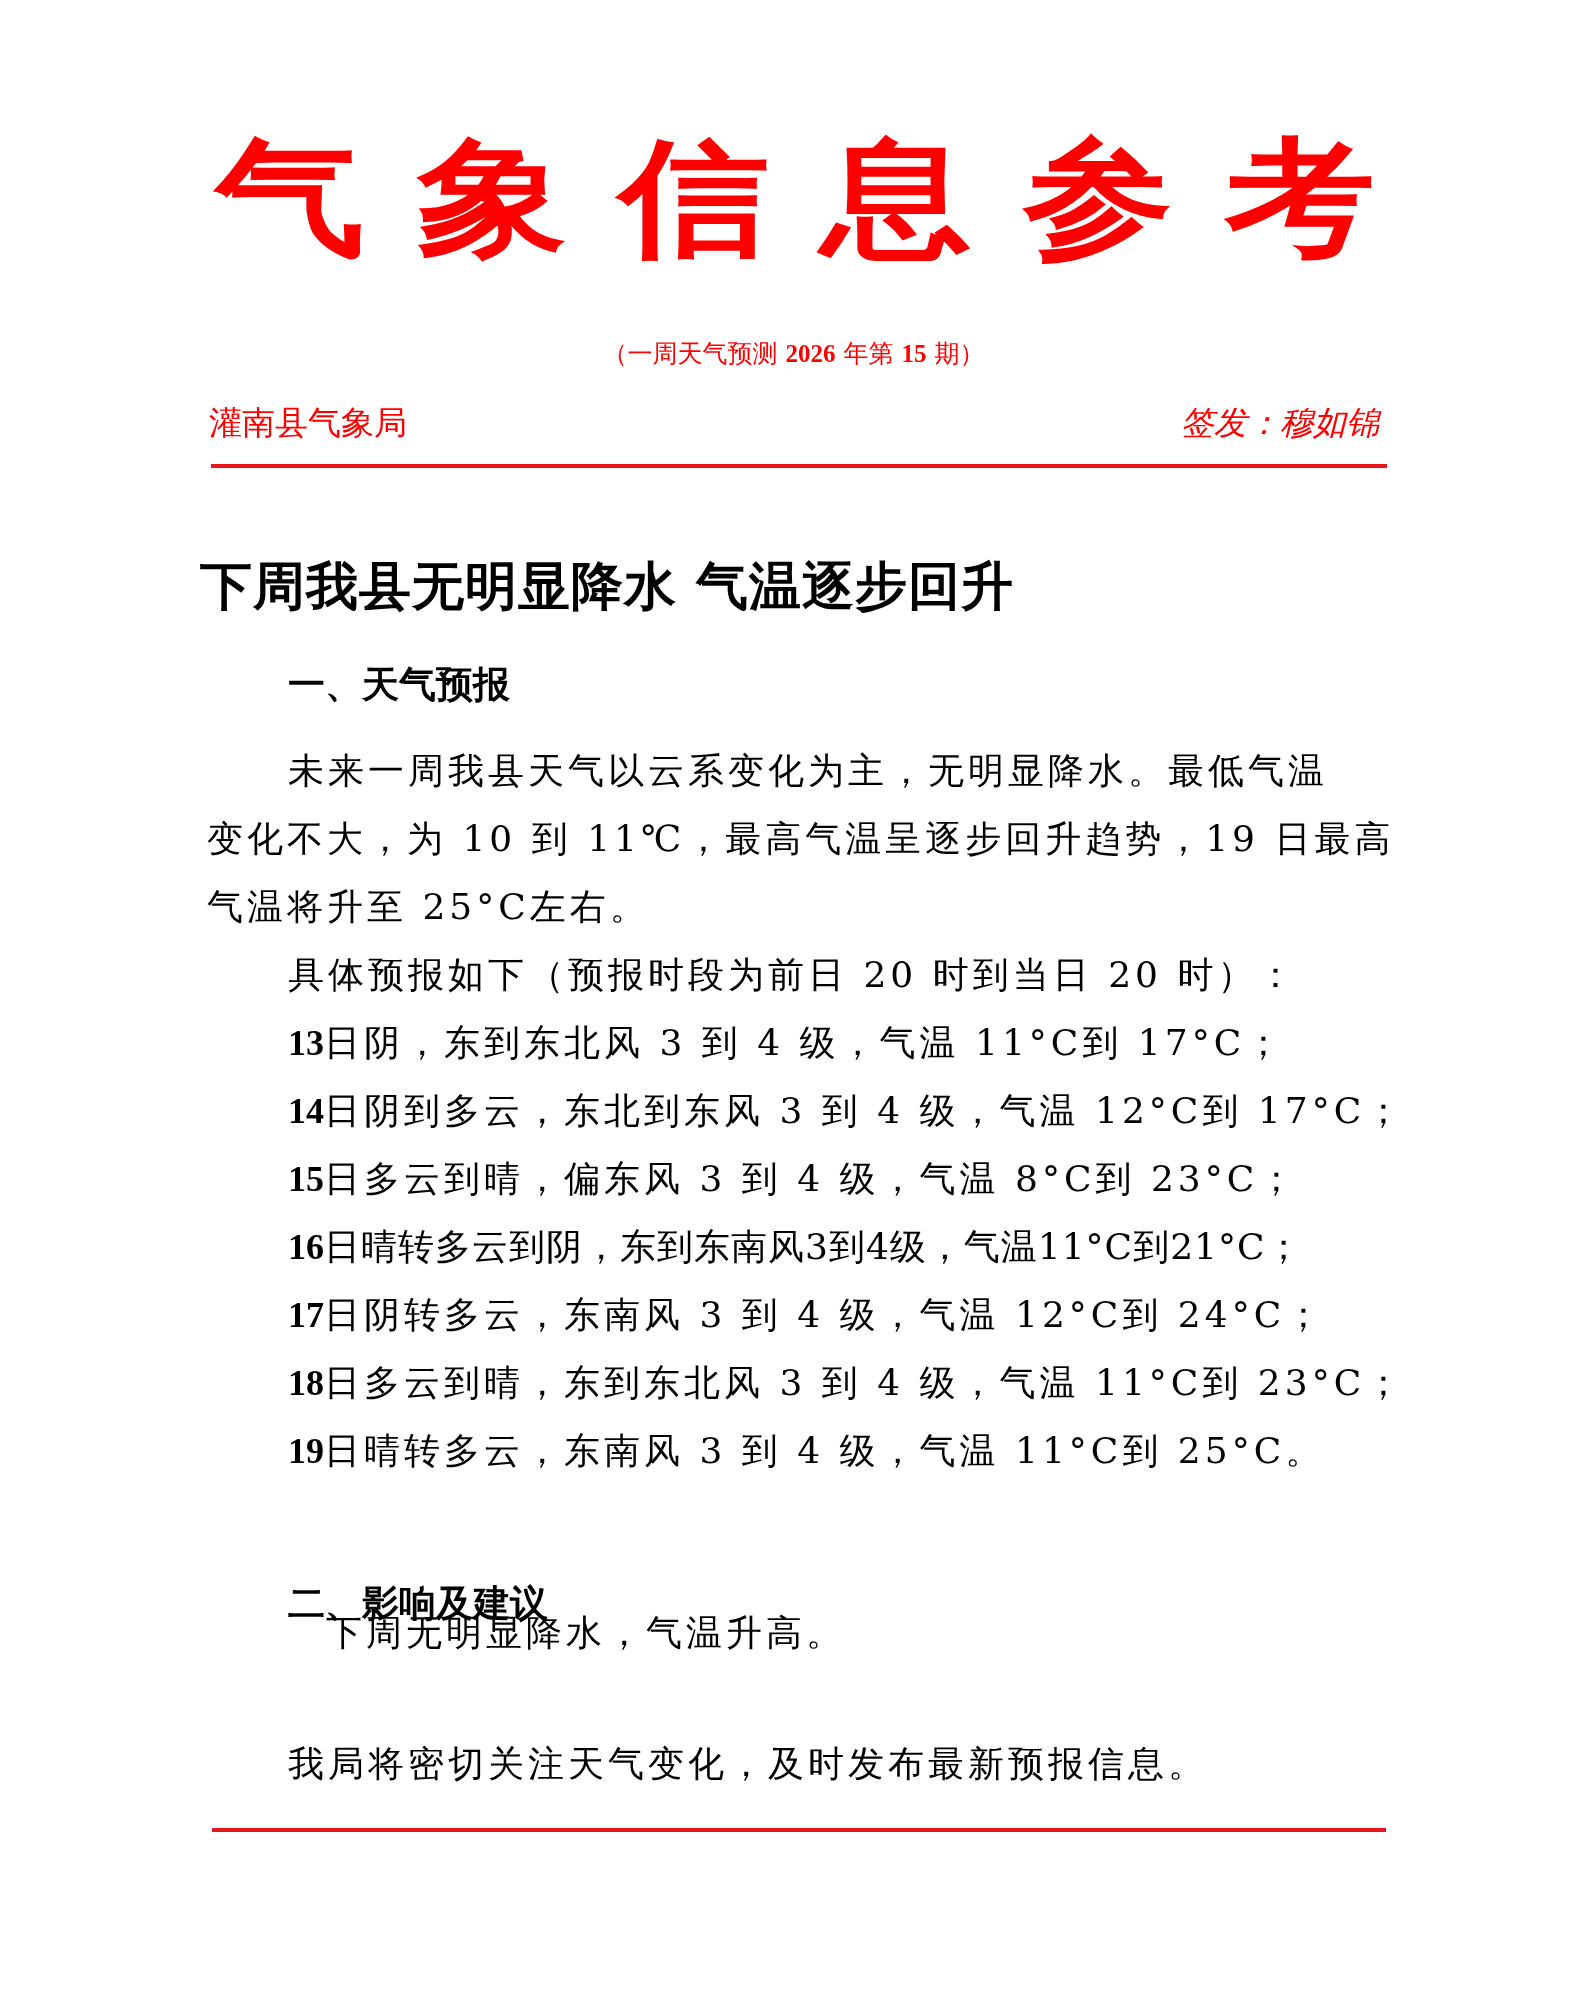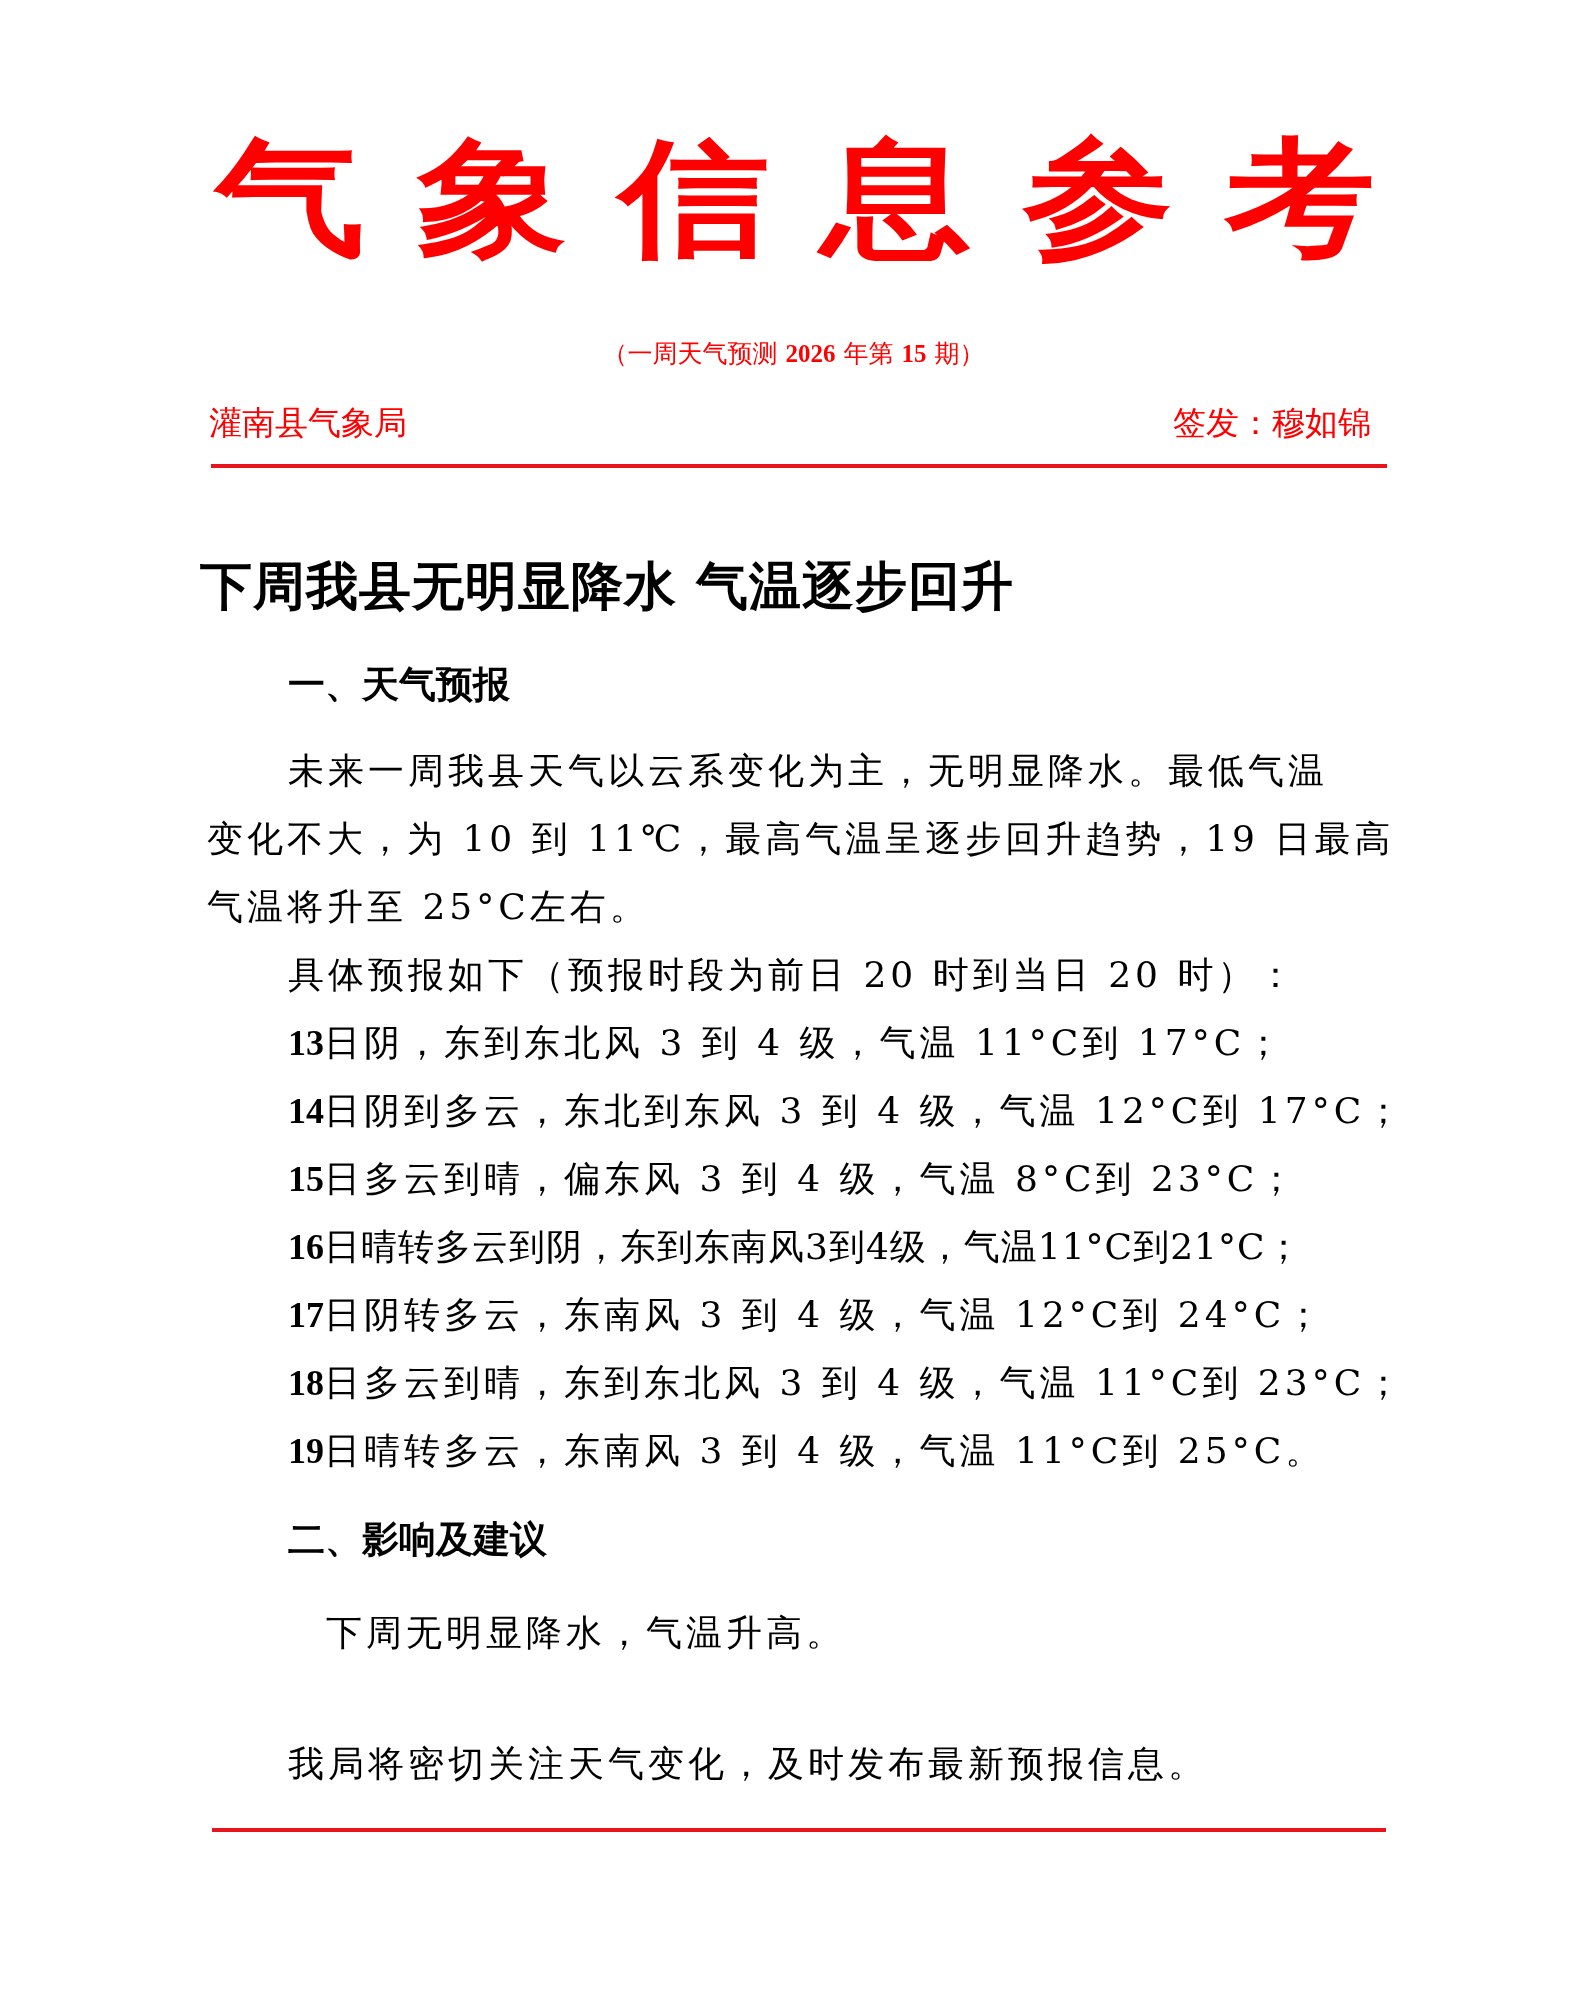--- a/index.html
+++ b/index.html
@@ -20,21 +20,21 @@
     left: 200px; top: 332px; width: 1187px; text-align: center;
     color: #ff0000; font-size: 25px; line-height: 44px;
   }
   .issue b { font-family: "Liberation Serif", serif; font-weight: bold; }
   .metarow {
     left: 209px; top: 398px; width: 1178px; height: 50px;
     color: #ff0000; font-size: 33px; line-height: 50px;
   }
   .metarow .left { position: absolute; left: 0; top: 0; }
   .metarow .center { position: absolute; left: 422px; top: 0; font-weight: bold; font-family: "Liberation Serif", serif; }
-  .metarow .right { position: absolute; right: 16px; top: 0; }
+  .metarow .right { position: absolute; right: 8px; top: 0; font-style: italic; }
   .rule { background: #e8141b; height: 4px; }
   .rule.top { left: 211px; top: 464px; width: 1176px; }
   .rule.bottom { left: 212px; top: 1828px; width: 1174px; }
   .headline {
     left: 200px; top: 550px; width: 1187px; text-align: left;
     font-weight: bold; font-size: 52px; line-height: 72px;
     font-family: "DejaVu Serif", serif; letter-spacing: 1px;
   }
   .section-h {
     left: 288px; font-weight: bold; font-size: 37px; line-height: 56px;
@@ -82,19 +82,19 @@
 <div class="abs line ind" style="top:947px;">具体预报如下（预报时段为前日 20 时到当日 20 时）：</div>
 
 <div class="abs line ind" style="top:1015px;"><b>13</b><span>日阴，东到东北风 3 到 4 级，气温 11°C到 17°C；</span></div>
 <div class="abs line ind" style="top:1083px;"><b>14</b><span>日阴到多云，东北到东风 3 到 4 级，气温 12°C到 17°C；</span></div>
 <div class="abs line ind" style="top:1151px;"><b>15</b><span>日多云到晴，偏东风 3 到 4 级，气温 8°C到 23°C；</span></div>
 <div class="abs line ind" style="top:1219px; letter-spacing:1px;"><b>16</b><span>日晴转多云到阴，东到东南风3到4级，气温11°C到21°C；</span></div>
 <div class="abs line ind" style="top:1287px;"><b>17</b><span>日阴转多云，东南风 3 到 4 级，气温 12°C到 24°C；</span></div>
 <div class="abs line ind" style="top:1355px;"><b>18</b><span>日多云到晴，东到东北风 3 到 4 级，气温 11°C到 23°C；</span></div>
 <div class="abs line ind" style="top:1423px;"><b>19</b><span>日晴转多云，东南风 3 到 4 级，气温 11°C到 25°C。</span></div>
 
-<div class="abs section-h" style="top:1512px;">二、影响及建议</div>
+<div class="abs section-h" style="top:1576px;">二、影响及建议</div>
 
 <div class="abs line ind" style="top:1605px;margin-left:38px;">下周无明显降水，气温升高。</div>
 
 <div class="abs line ind" style="top:1736px;">我局将密切关注天气变化，及时发布最新预报信息。</div>
 
 <div class="abs rule bottom"></div>
 
 </body></html>

